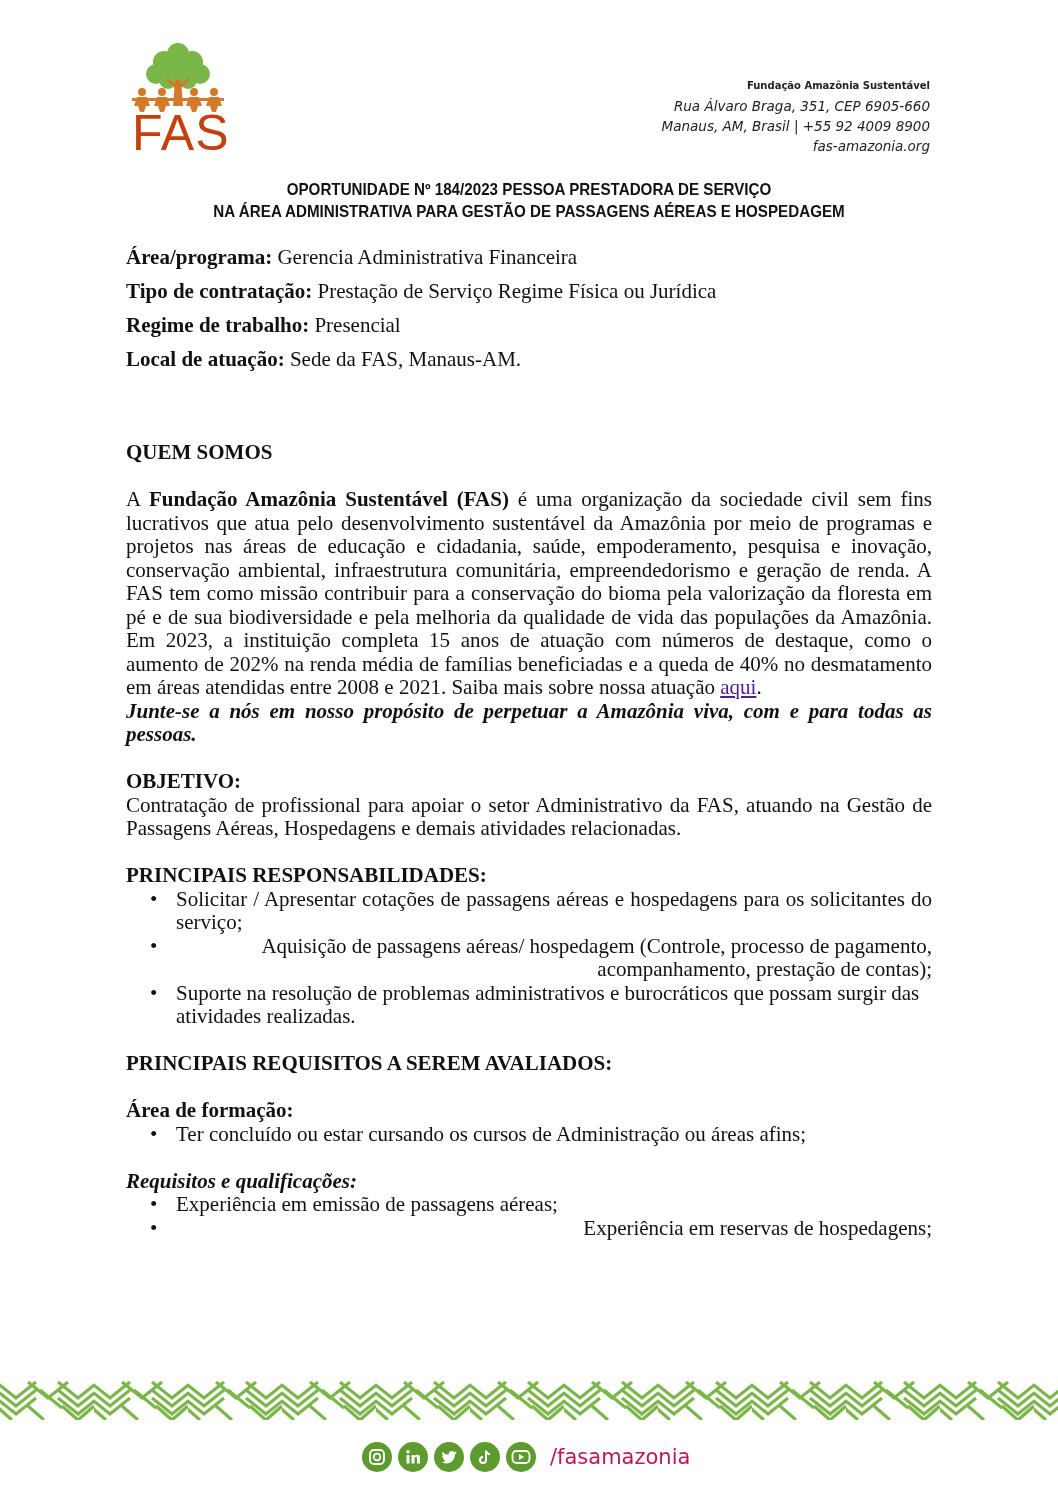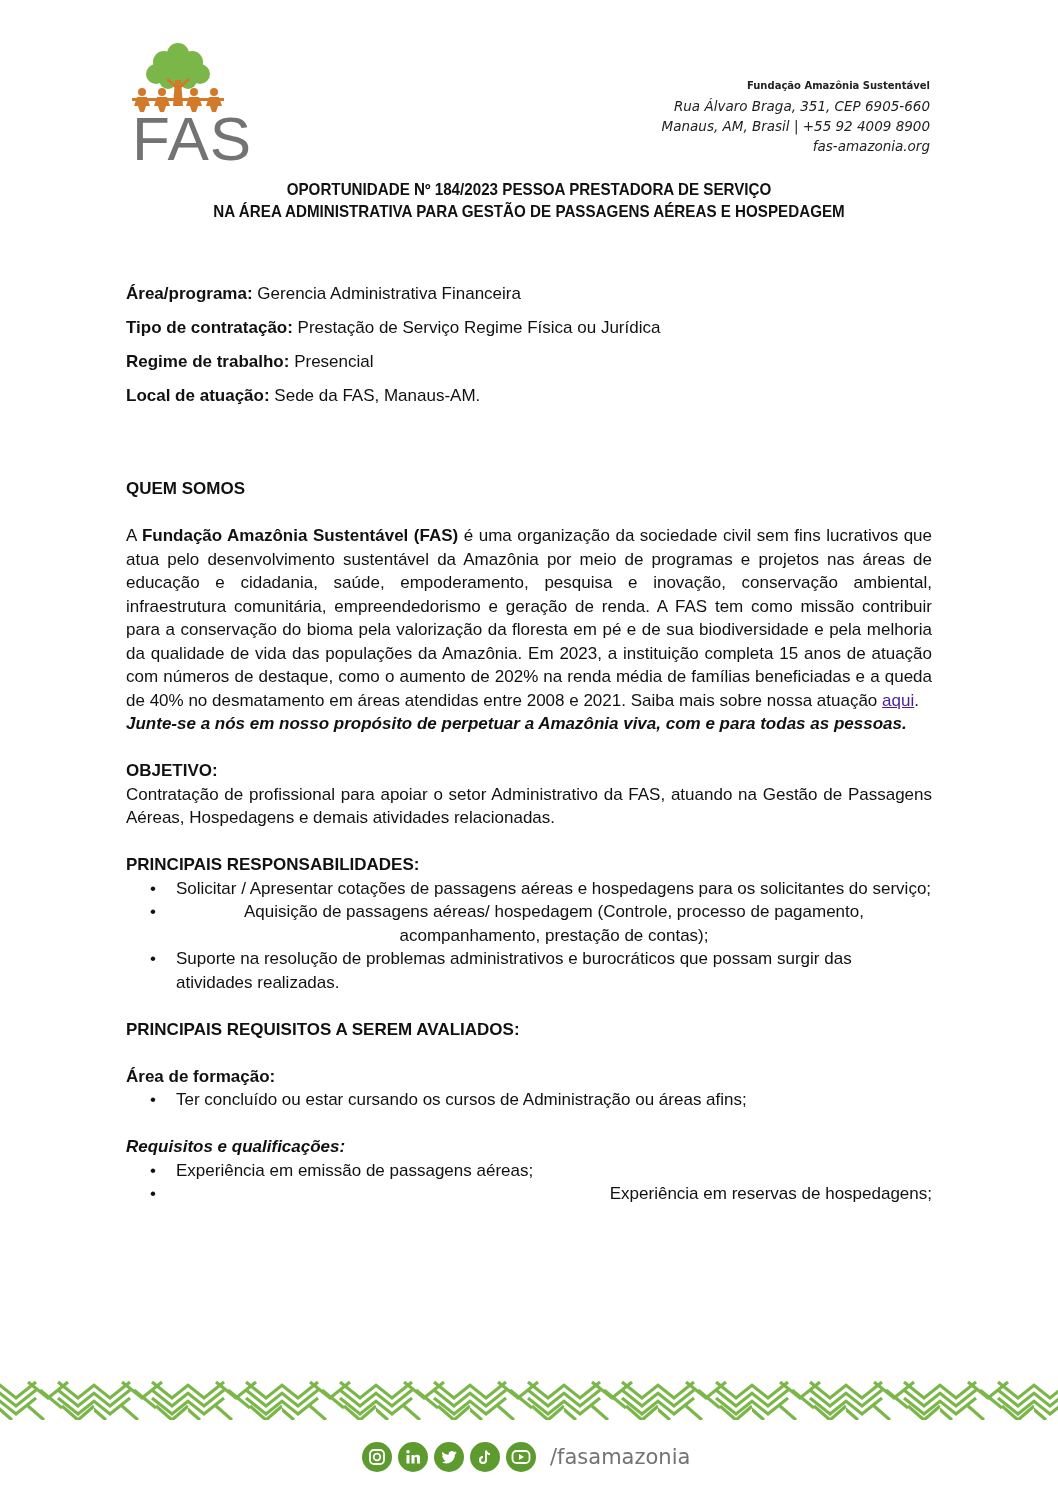--- a/index.html
+++ b/index.html
@@ -7,39 +7,39 @@
     width: 1058px; height: 1497px; position: relative; overflow: hidden;
     font-family: "Liberation Sans Narrow", "Liberation Sans", "DejaVu Sans", sans-serif;
     color: #111;
   }
   .page { position: absolute; left: 0; top: 0; width: 1058px; height: 1497px; }
 
   
   .logo { position: absolute; left: 128px; top: 40px; width: 100px; height: 120px; }
   .logo-text {
     position: absolute; left: 132px; top: 108px; font-family: "Liberation Sans", sans-serif;
-    font-size: 62px; color: #737373; letter-spacing: 1px; font-weight: normal; line-height: 1;
+    font-size: 50px; color: #c2410c; letter-spacing: 1px; font-weight: normal; line-height: 1;
   }
   .org-block {
     position: absolute; right: 128px; top: 76px; text-align: right;
     font-family: "DejaVu Sans", sans-serif; font-size: 13.5px; line-height: 20px; color: #222;
   }
   .org-name { font-weight: bold; font-size: 10px; }
   .org-line { font-style: italic; }
 
   
   .title {
     position: absolute; left: 0; width: 1058px; top: 178px; text-align: center;
     font-family: "Liberation Sans", sans-serif; font-weight: bold; font-size: 16.5px; line-height: 22px;
     transform: scaleX(0.92); transform-origin: center;
   }
 
   .content {
     position: absolute; left: 126px; top: 246px; width: 806px;
-    font-family: Liberation Sans, sans-serif; font-size: 17px; line-height: 23.5px; margin-top: 36px;
+    font-family: Liberation Serif, serif; font-size: 21px; line-height: 23.5px;
   }
   .info-line { margin: 0 0 10.5px 0; }
   .info-line b { font-weight: bold; }
   .section-head { font-weight: bold; margin: 0; }
   .para { text-align: justify; margin: 0; }
   .spacer { height: 23.5px; }
   .spacer-lg { height: 59px; }
   .link { color: #4c1d95; text-decoration: underline; }
   .italic-bold { font-weight: bold; font-style: italic; }
   ul.bullets { margin: 0; padding: 0 0 0 50px; list-style: none; }
@@ -51,21 +51,21 @@
   .sub-head-italic { font-weight: bold; font-style: italic; }
 
   
   .zigzag { position: absolute; left: 0; top: 1380px; width: 1058px; height: 40px; }
   .social { position: absolute; left: 362px; top: 1442px; height: 30px; display: flex; align-items: center; gap: 6px; }
   .soc-icon {
     width: 30px; height: 30px; border-radius: 50%; background: #5e9b2f;
     display: flex; align-items: center; justify-content: center;
   }
   .handle {
-    font-family: "DejaVu Sans", sans-serif; font-size: 21px; color: #737373; margin-left: 8px;
+    font-family: "DejaVu Sans", sans-serif; font-size: 21px; color: #be185d; margin-left: 8px;
   }
 </style>
 </head>
 <body>
 
 <div class="page">
 
   <svg class="logo" viewBox="0 0 100 120">
     <g fill="#7ab648">
       <circle cx="50" cy="14" r="11"></circle>
@@ -128,21 +128,21 @@
     <div class="spacer"></div>
 
     <p class="section-head">OBJETIVO:</p>
     <p class="para">Contratação de profissional para apoiar o setor Administrativo da FAS, atuando na Gestão de Passagens Aéreas, Hospedagens e demais atividades relacionadas.</p>
 
     <div class="spacer"></div>
 
     <p class="section-head">PRINCIPAIS RESPONSABILIDADES:</p>
     <ul class="bullets">
       <li>Solicitar / Apresentar cotações de passagens aéreas e hospedagens para os solicitantes do serviço;</li>
-      <li style="text-align:center;">Aquisição de passagens aéreas/ hospedagem (Controle, processo de pagamento, acompanhamento, prestação de contas);</li>
+      <li style="text-align:right;">Aquisição de passagens aéreas/ hospedagem (Controle, processo de pagamento, acompanhamento, prestação de contas);</li>
       <li style="text-align:left;">Suporte na resolução de problemas administrativos e burocráticos que possam surgir das atividades realizadas.</li>
     </ul>
 
     <div class="spacer"></div>
 
     <p class="section-head">PRINCIPAIS REQUISITOS A SEREM AVALIADOS:</p>
     <div class="spacer"></div>
 
     <p class="sub-head" style="margin:0;">Área de formação:</p>
     <ul class="bullets">

